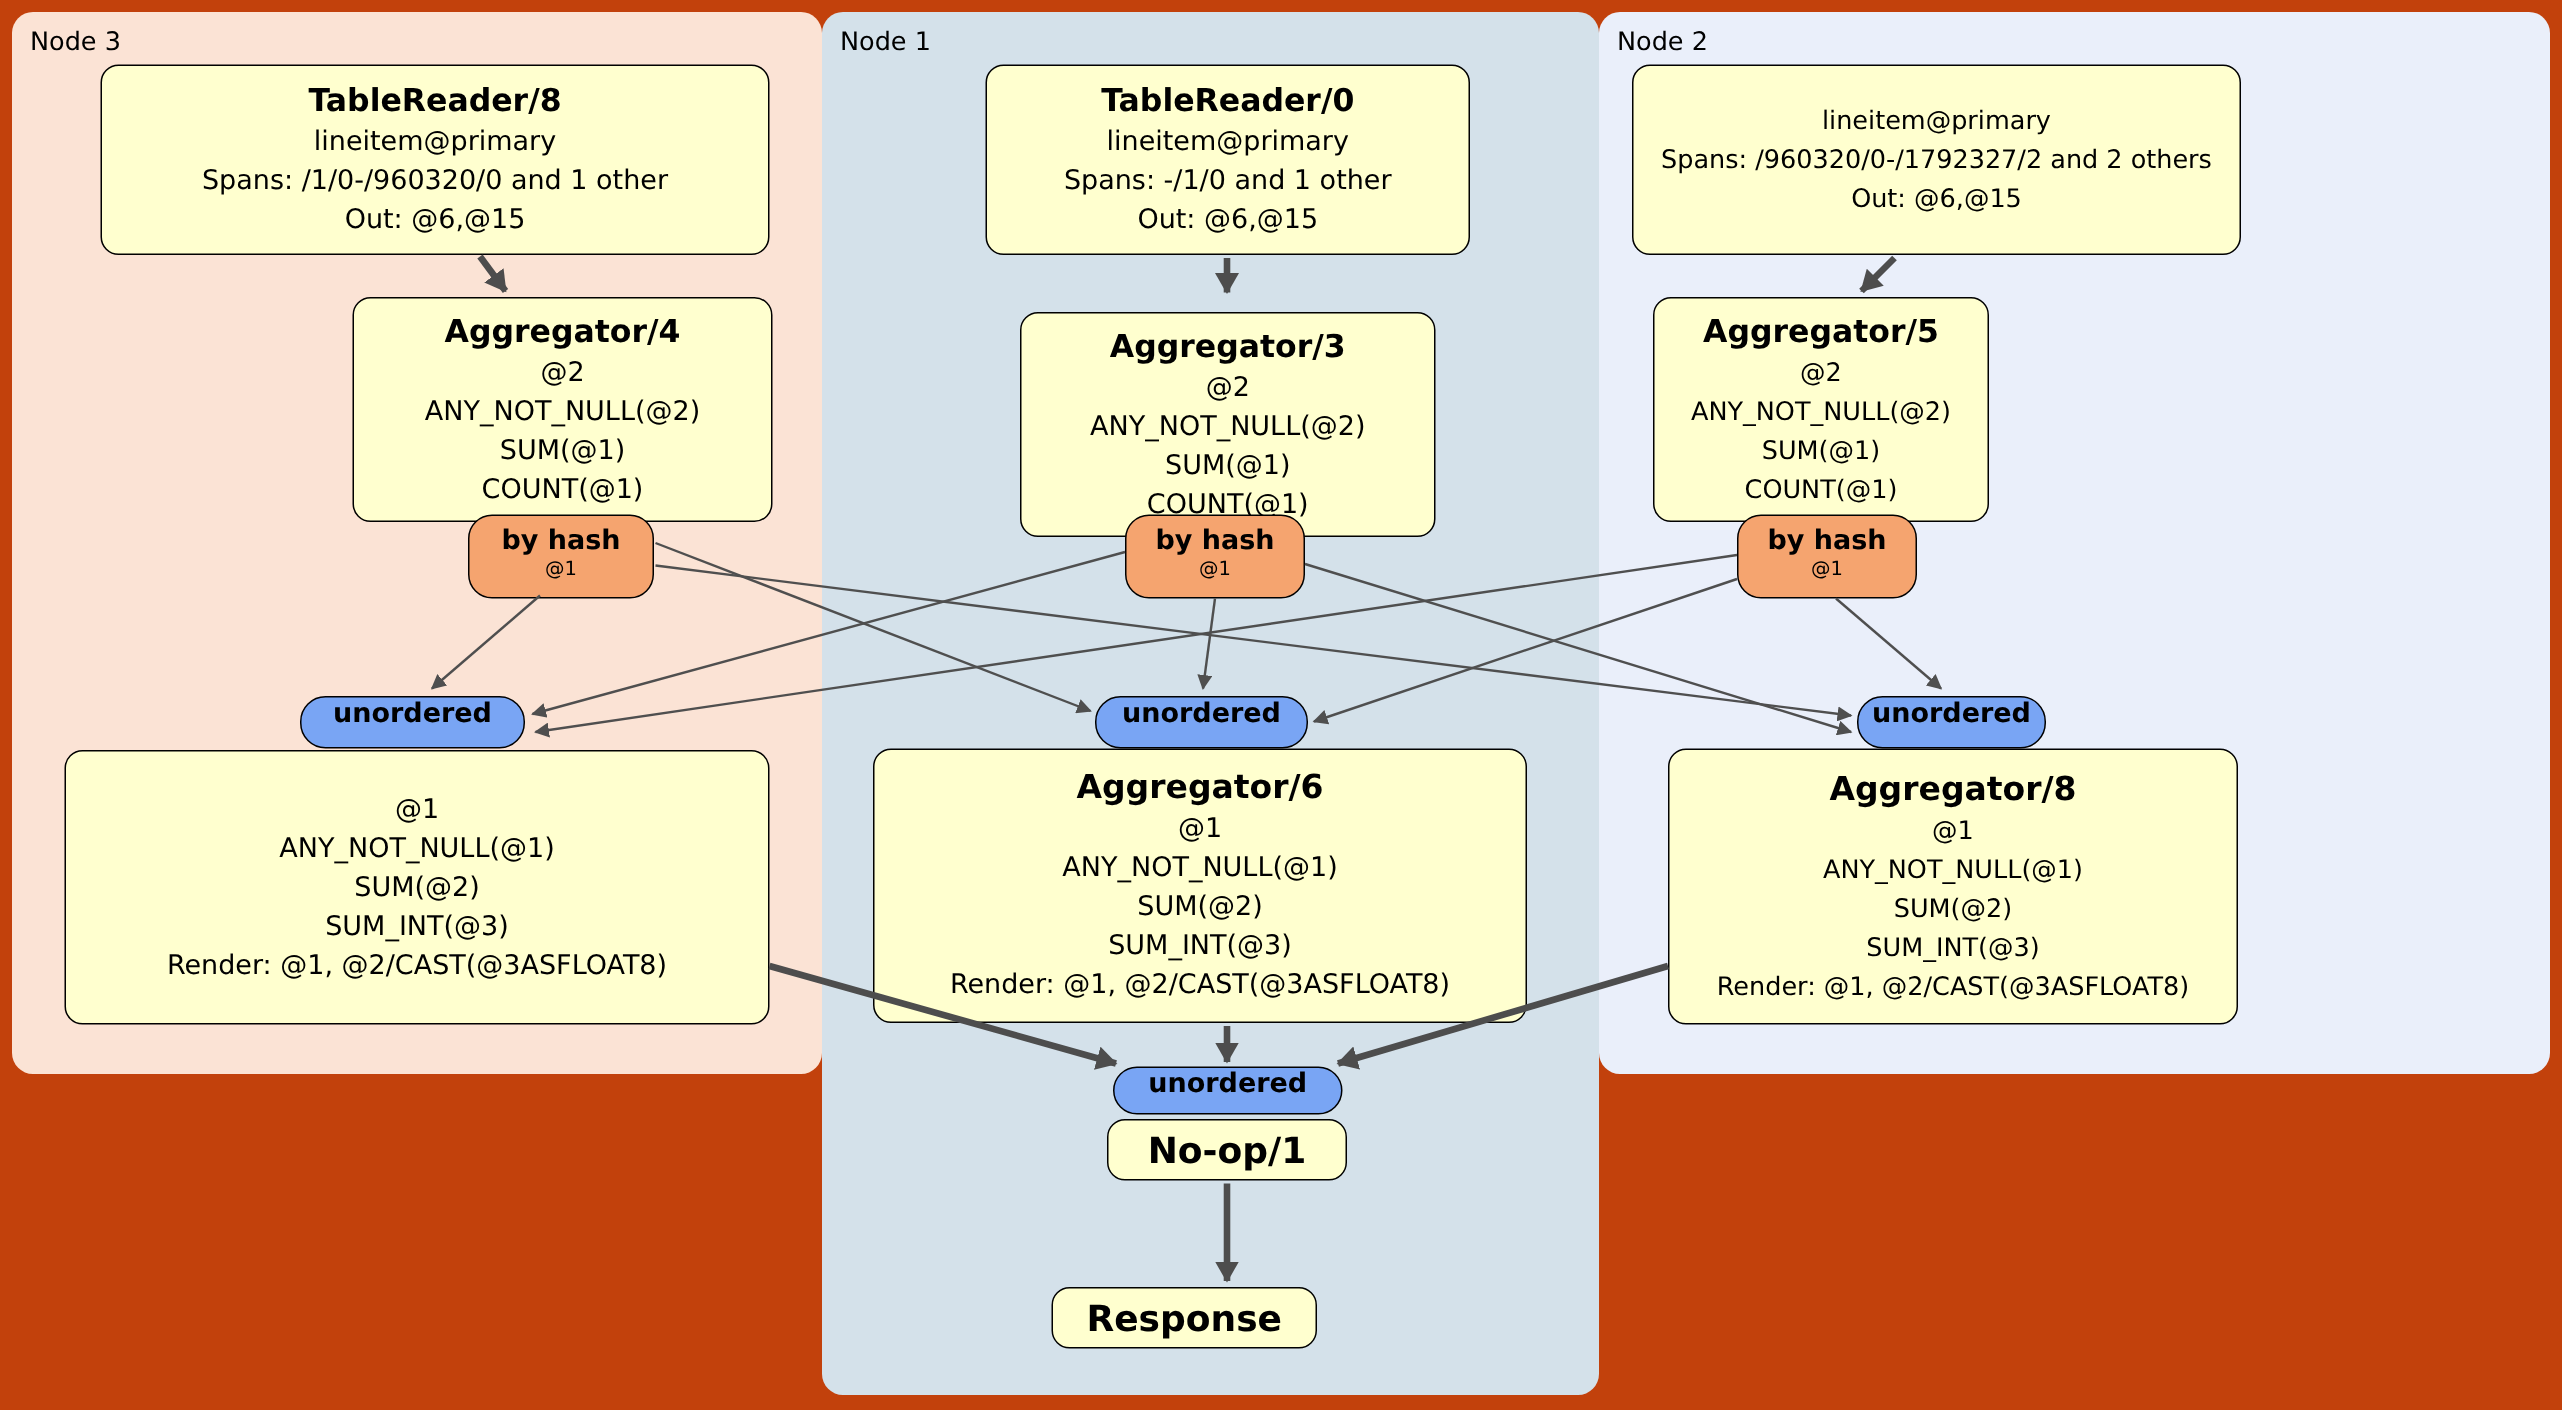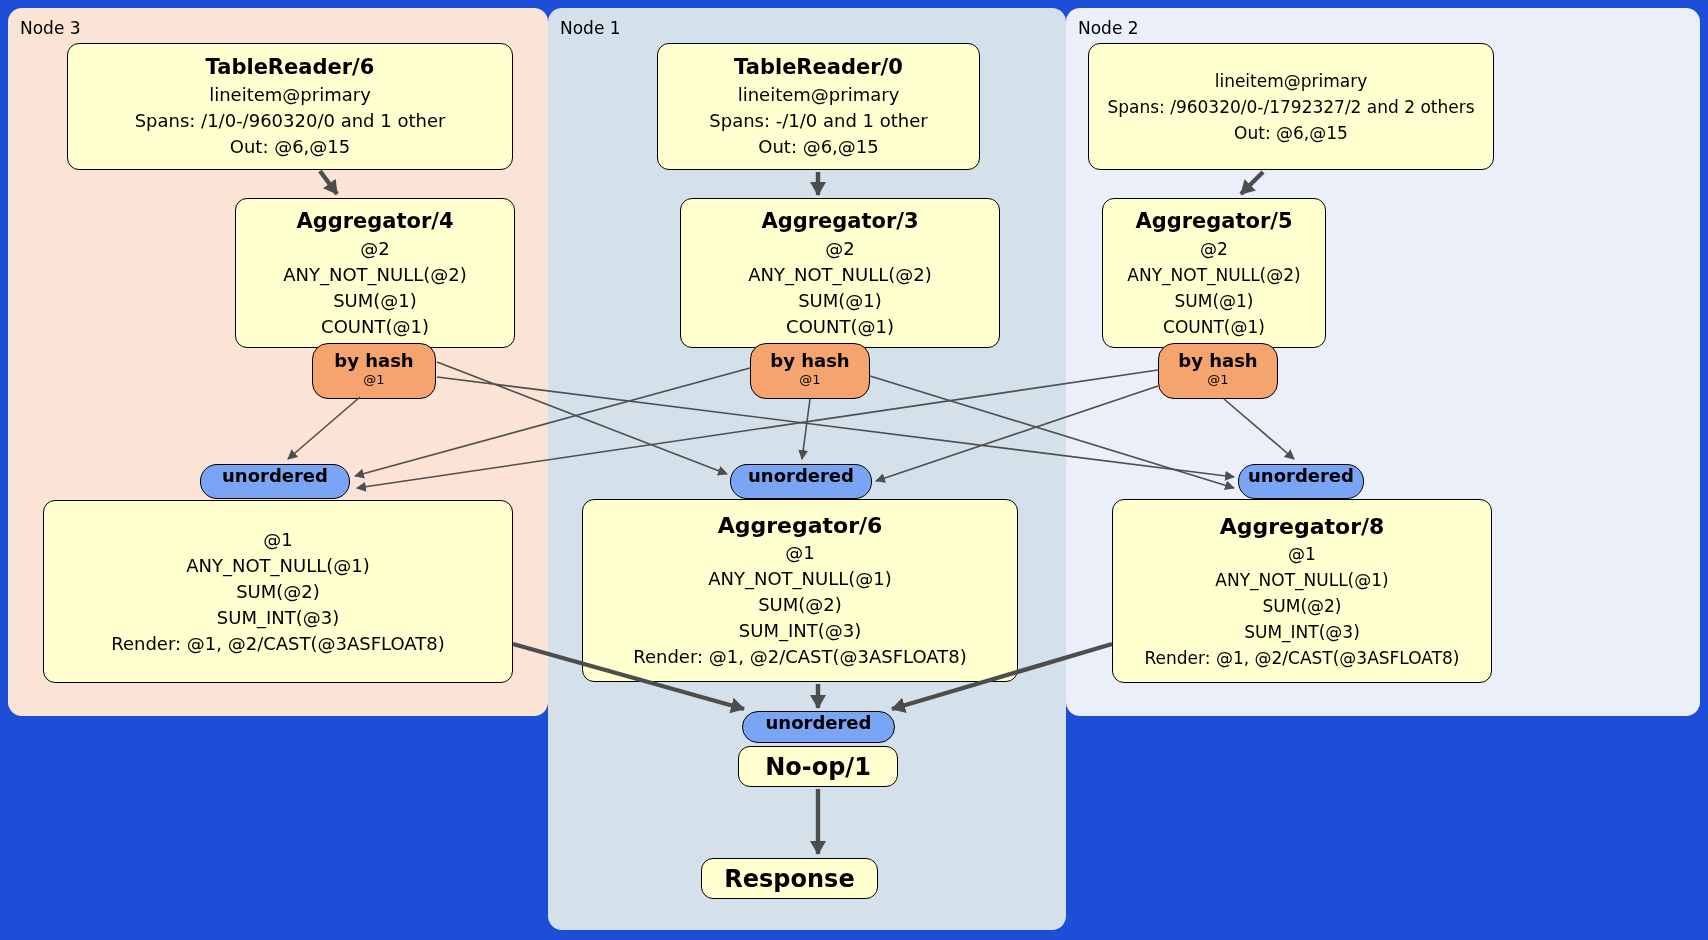--- a/index.html
+++ b/index.html
@@ -1,17 +1,17 @@
 <!DOCTYPE html>
 <html><head>
 <meta charset="utf-8">
 <style>
   html,body{margin:0;padding:0;background:#ffffff;}
   .stage{
-    position:relative;width:1708px;height:940px;background:#1d4ed8;
+    position:relative;width:1708px;height:940px;background:#c2410c;
     font-family:"DejaVu Sans",sans-serif;color:#000;overflow:hidden;
   }
   .region{position:absolute;border-radius:14px;z-index:1;}
   .rglabel{margin:10px 0 0 12px;font-size:17px;color:#000;}
   .ybox{
     position:absolute;background:#ffffcf;border:1.6px solid #000;border-radius:12px;
     text-align:center;z-index:3;box-sizing:border-box;
     display:flex;flex-direction:column;justify-content:center;
   }
   .btitle{font-weight:bold;font-size:21px;line-height:29px;}
@@ -44,21 +44,21 @@
     <div class="rglabel">Node 3</div>
   </div>
   <div class="region" style="left:548px;top:8px;width:518px;height:922px;background:#d4e1ea">
     <div class="rglabel">Node 1</div>
   </div>
   <div class="region" style="left:1066px;top:8px;width:634px;height:708px;background:#eaeffa">
     <div class="rglabel">Node 2</div>
   </div>
 
   <div class="ybox" style="left:67px;top:43px;width:446px;height:127px">
-    <div class="btitle">TableReader/6</div>
+    <div class="btitle">TableReader/8</div>
     <div class="bline">lineitem@primary</div>
     <div class="bline">Spans: /1/0-/960320/0 and 1 other</div>
     <div class="bline">Out: @6,@15</div>
   </div>
 
   <div class="ybox" style="left:235px;top:198px;width:280px;height:150px">
     <div class="btitle">Aggregator/4</div>
     <div class="bline">@2</div>
     <div class="bline">ANY_NOT_NULL(@2)</div>
     <div class="bline">SUM(@1)</div>
@@ -73,21 +73,21 @@
     <div class="bline">Render: @1, @2/CAST(@3ASFLOAT8)</div>
   </div>
 
   <div class="ybox" style="left:657px;top:43px;width:323px;height:127px">
     <div class="btitle">TableReader/0</div>
     <div class="bline">lineitem@primary</div>
     <div class="bline">Spans: -/1/0 and 1 other</div>
     <div class="bline">Out: @6,@15</div>
   </div>
 
-  <div class="ybox" style="left:680px;top:198px;width:320px;height:150px">
+  <div class="ybox" style="left:680px;top:208px;width:277px;height:150px">
     <div class="btitle">Aggregator/3</div>
     <div class="bline">@2</div>
     <div class="bline">ANY_NOT_NULL(@2)</div>
     <div class="bline">SUM(@1)</div>
     <div class="bline">COUNT(@1)</div>
   </div>
 
   <div class="ybox bigbox" style="left:582px;top:499px;width:436px;height:183px">
     <div class="btitle">Aggregator/6</div>
     <div class="bline">@1</div>

